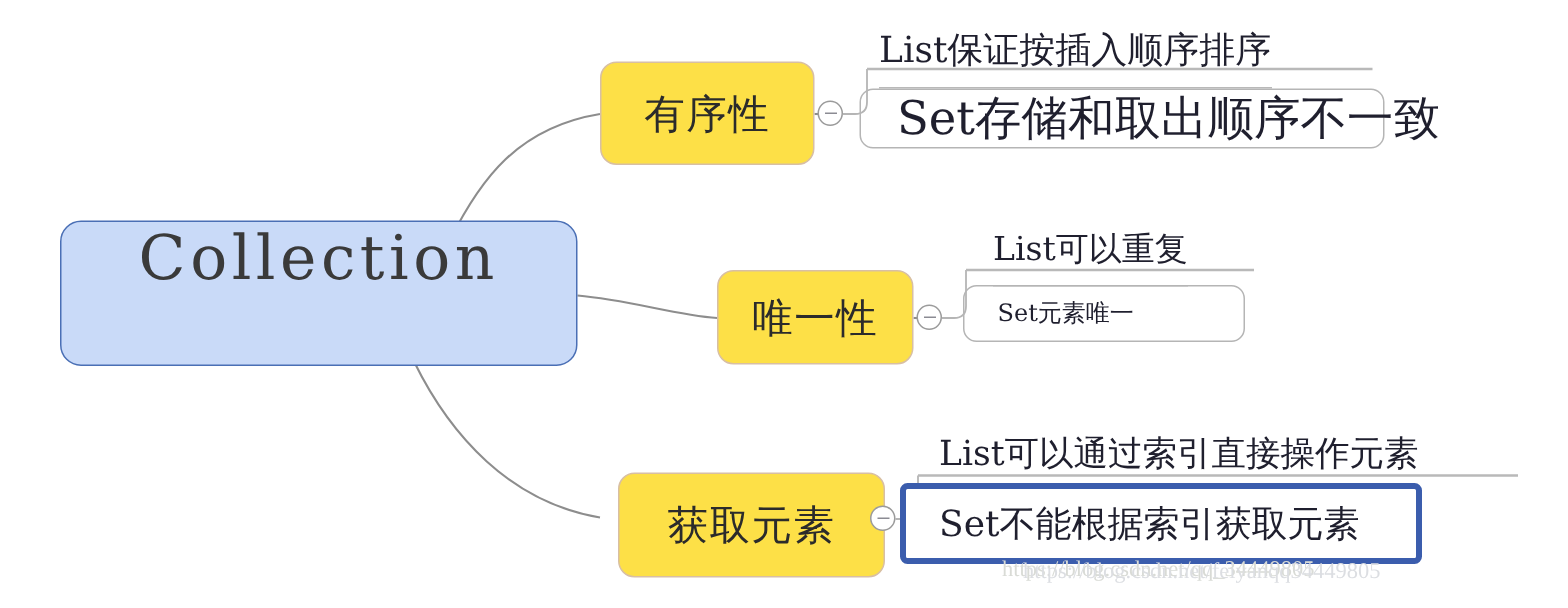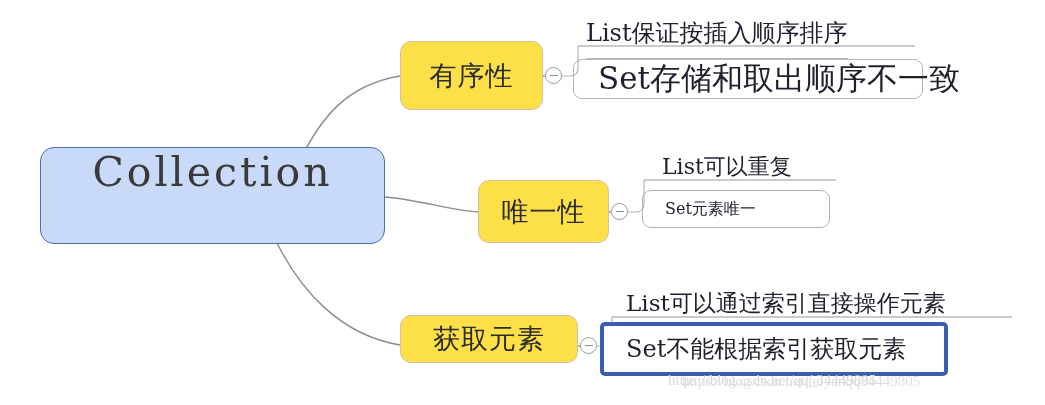--- a/index.html
+++ b/index.html
@@ -67,21 +67,21 @@
   .branch-label {
     font-family: "DejaVu Serif", "Liberation Serif", serif;
     font-size: 27px;
     color: #2b2b2b;
     white-space: nowrap;
     letter-spacing: 1px;
   }
 
   .branch-1 { left: 400px; top: 41px;  width: 143px; height: 69px; }
   .branch-2 { left: 478px; top: 180px; width: 131px; height: 63px; }
-  .branch-3 { left: 400px; top: 315px; width: 178px; height: 48px; text-align: right; }
+  .branch-3 { left: 412px; top: 315px; width: 178px; height: 70px; text-align: right; }
 
   
   .collapse-toggle {
     position: absolute;
     width: 17px;
     height: 17px;
     border: 1.2px solid #9b9b9b;
     border-radius: 50%;
     background: #ffffff;
     box-sizing: border-box;

